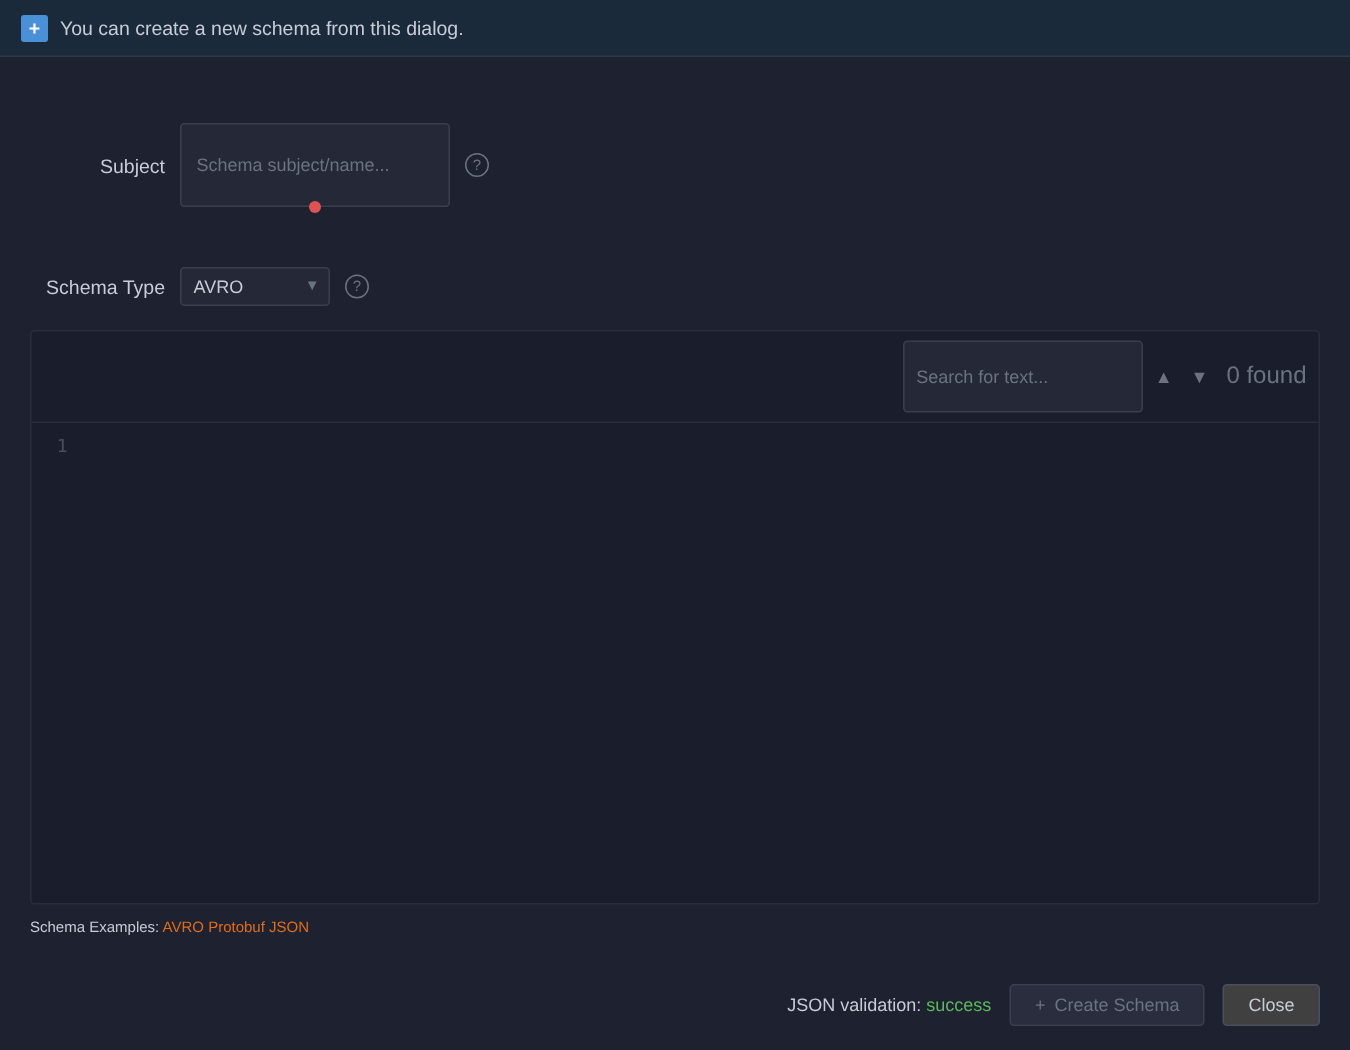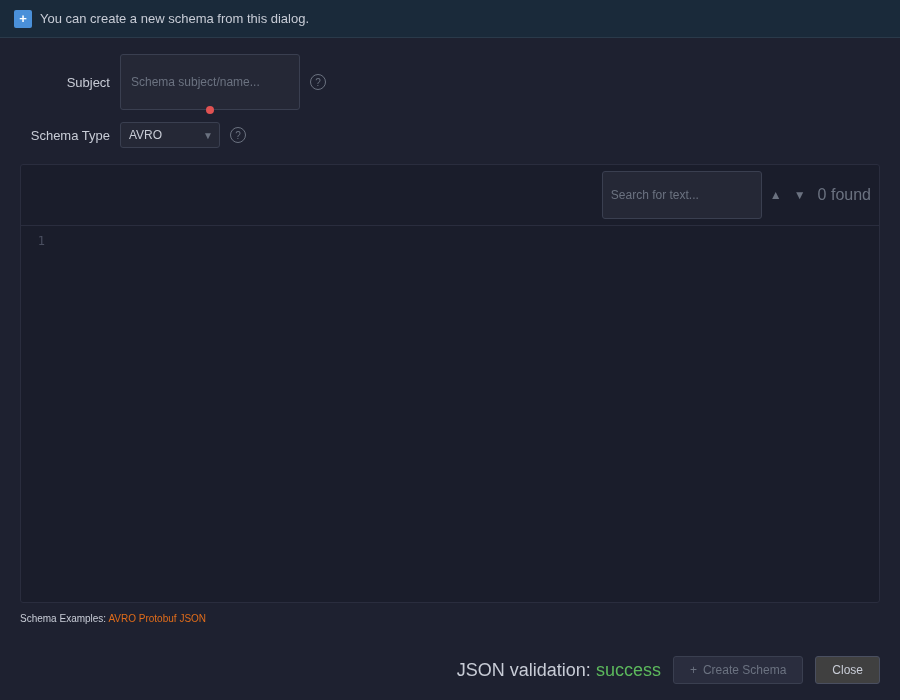--- a/index.html
+++ b/index.html
@@ -50,20 +50,21 @@
       flex-direction: column;
       gap: 0;
     }
 
     
     .form-row {
       display: flex;
       align-items: center;
       margin-bottom: 12px;
       gap: 10px;
+      margin-top: 28px;
     }
 
     .form-label {
       width: 90px;
       text-align: right;
       color: #c8ccd6;
       font-size: 13px;
       flex-shrink: 0;
     }
 
@@ -246,21 +247,21 @@
     
     .bottom-bar {
       padding: 10px 20px 16px 20px;
       display: flex;
       align-items: center;
       justify-content: flex-end;
       gap: 12px;
     }
 
     .validation-text {
-      font-size: 18px;
+      font-size: 12px;
       color: #c8ccd6;
     }
 
     .validation-status {
       color: #5cb85c;
       font-weight: 500;
     }
 
     .btn {
       padding: 6px 16px;

